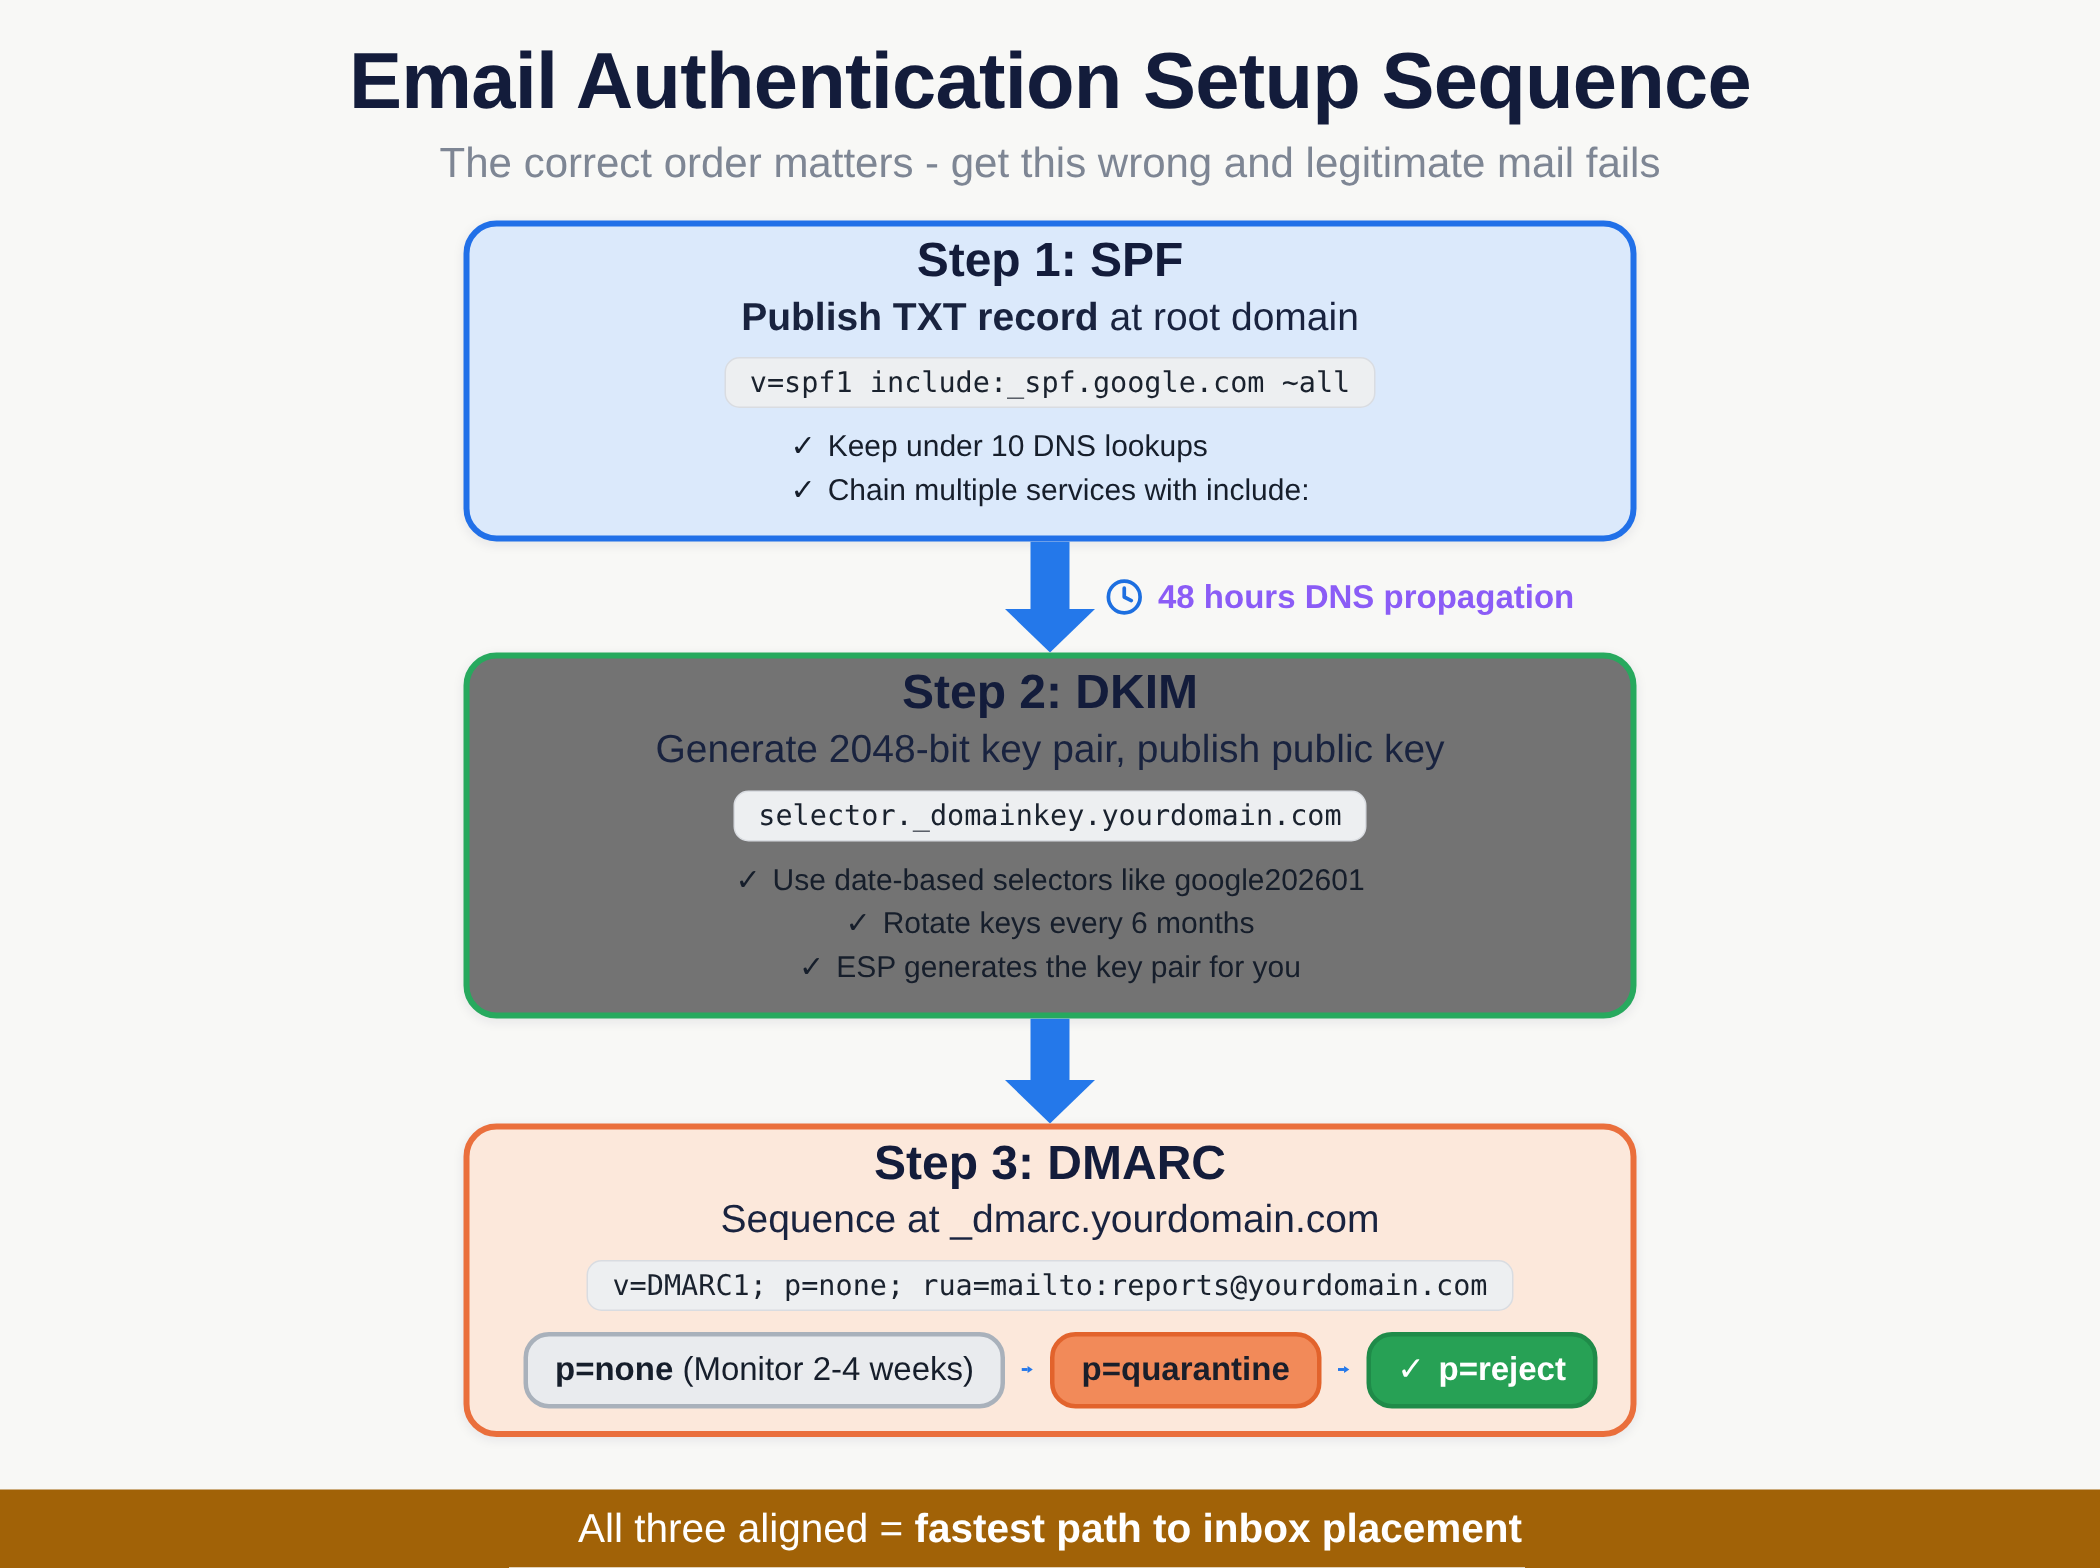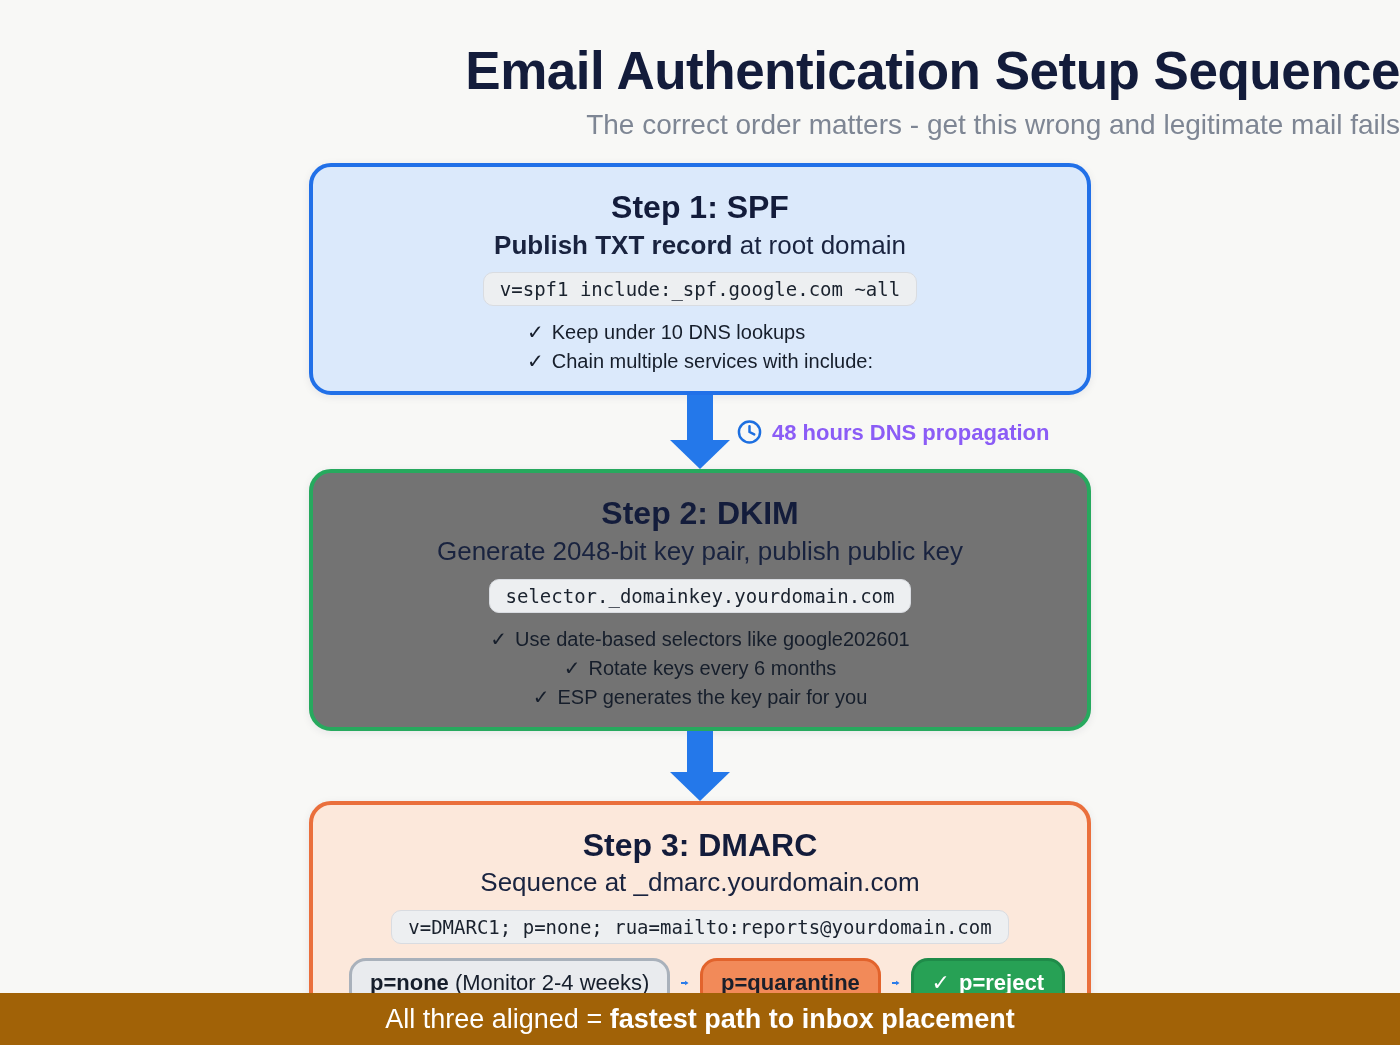--- a/index.html
+++ b/index.html
@@ -4,21 +4,21 @@
 <style>
   * { margin: 0; padding: 0; box-sizing: border-box; }
   html, body { width: 1400px; height: 1045px; }
   body {
     position: relative;
     font-family: "Liberation Sans", sans-serif;
     background: #f8f8f6;
     color: #131c3b;
     overflow: hidden;
   }
-  .header { text-align: right; padding-top: 40px; }
+  .header { text-align: center; padding-top: 24px; }
   .page-title {
     font-size: 53px;
     font-weight: 800;
     letter-spacing: -0.5px;
     color: #131c3b;
   }
   .page-subtitle {
     margin-top: 8px;
     font-size: 28px;
     font-weight: 400;
@@ -28,21 +28,21 @@
     width: 782px;
     margin: 22px auto 0;
     display: flex;
     flex-direction: column;
     align-items: center;
   }
   .card {
     width: 100%;
     border-radius: 22px;
     border: 4px solid;
-    padding: 20px 22px 15px;
+    padding: 2px 22px 15px;
     text-align: center;
     box-shadow: 0 2px 8px rgba(20,30,60,0.08);
   }
   .card-blue   { background: #dbe9fb; border-color: #2170e8; }
   .card-green  { background: #737373; border-color: #27a95e; }
   .card-orange { background: #fce8db; border-color: #ea6f3c; }
   .card-heading {
     font-size: 32px;
     font-weight: 700;
     color: #131c3b;

